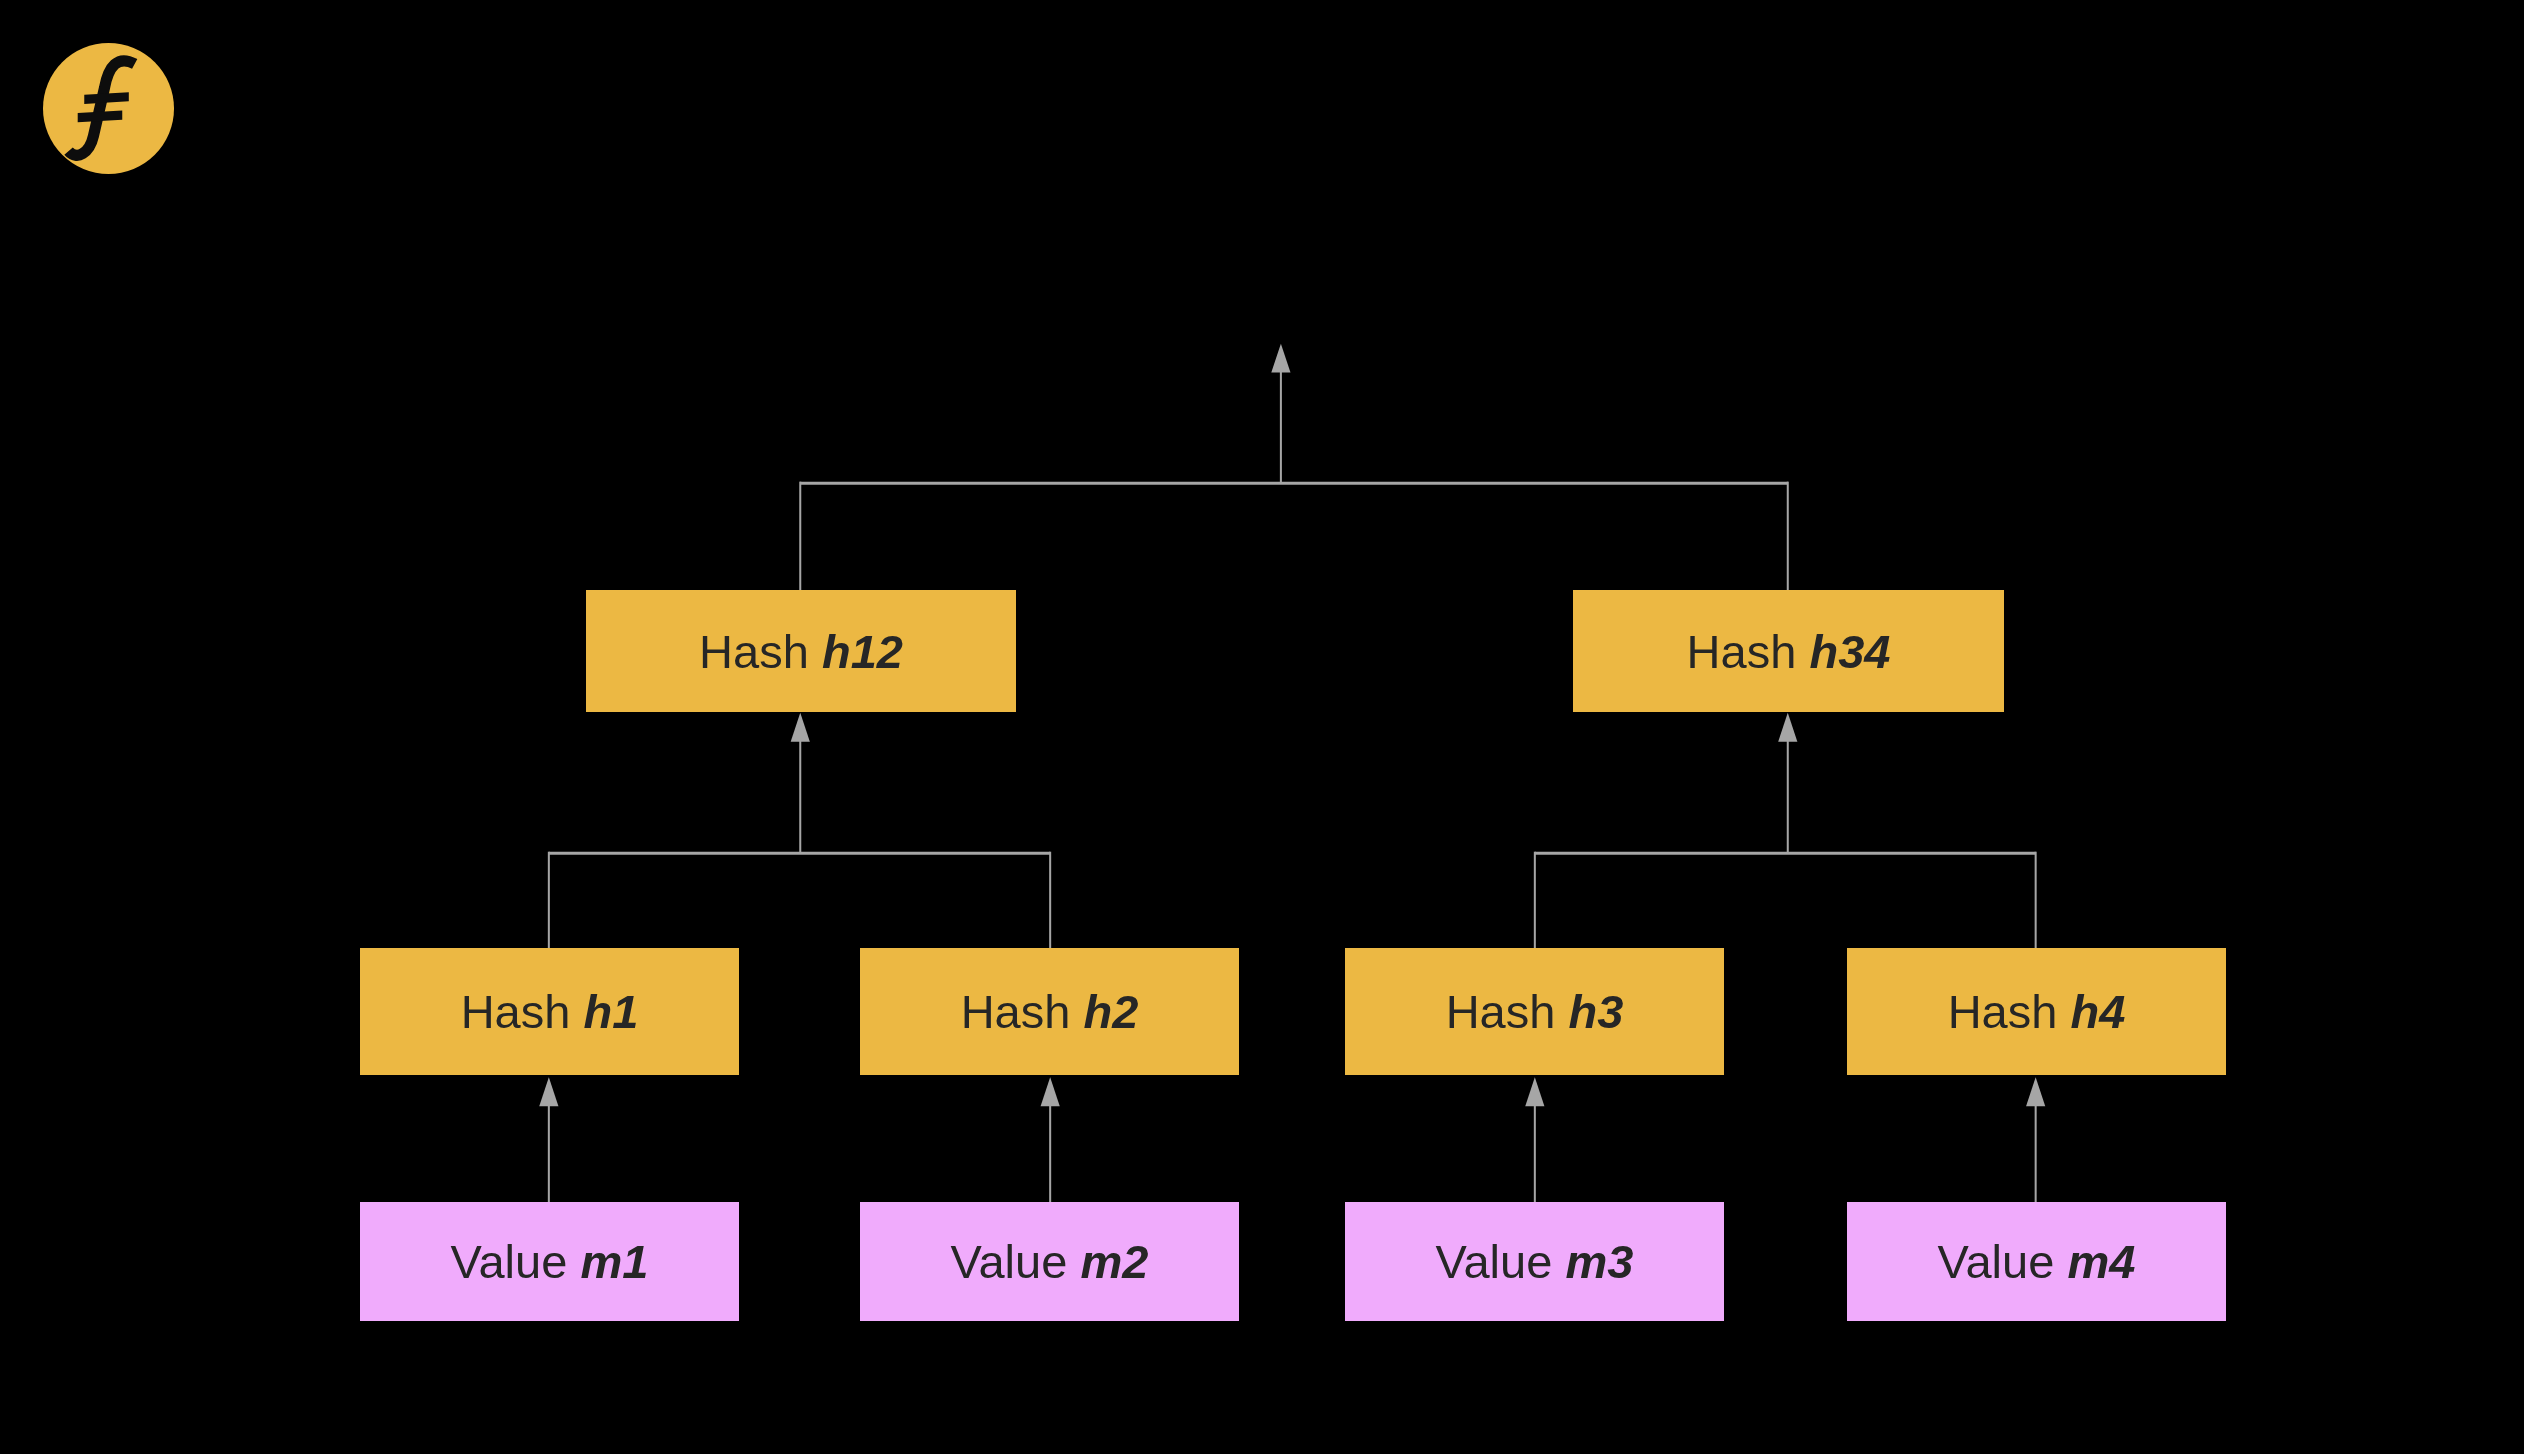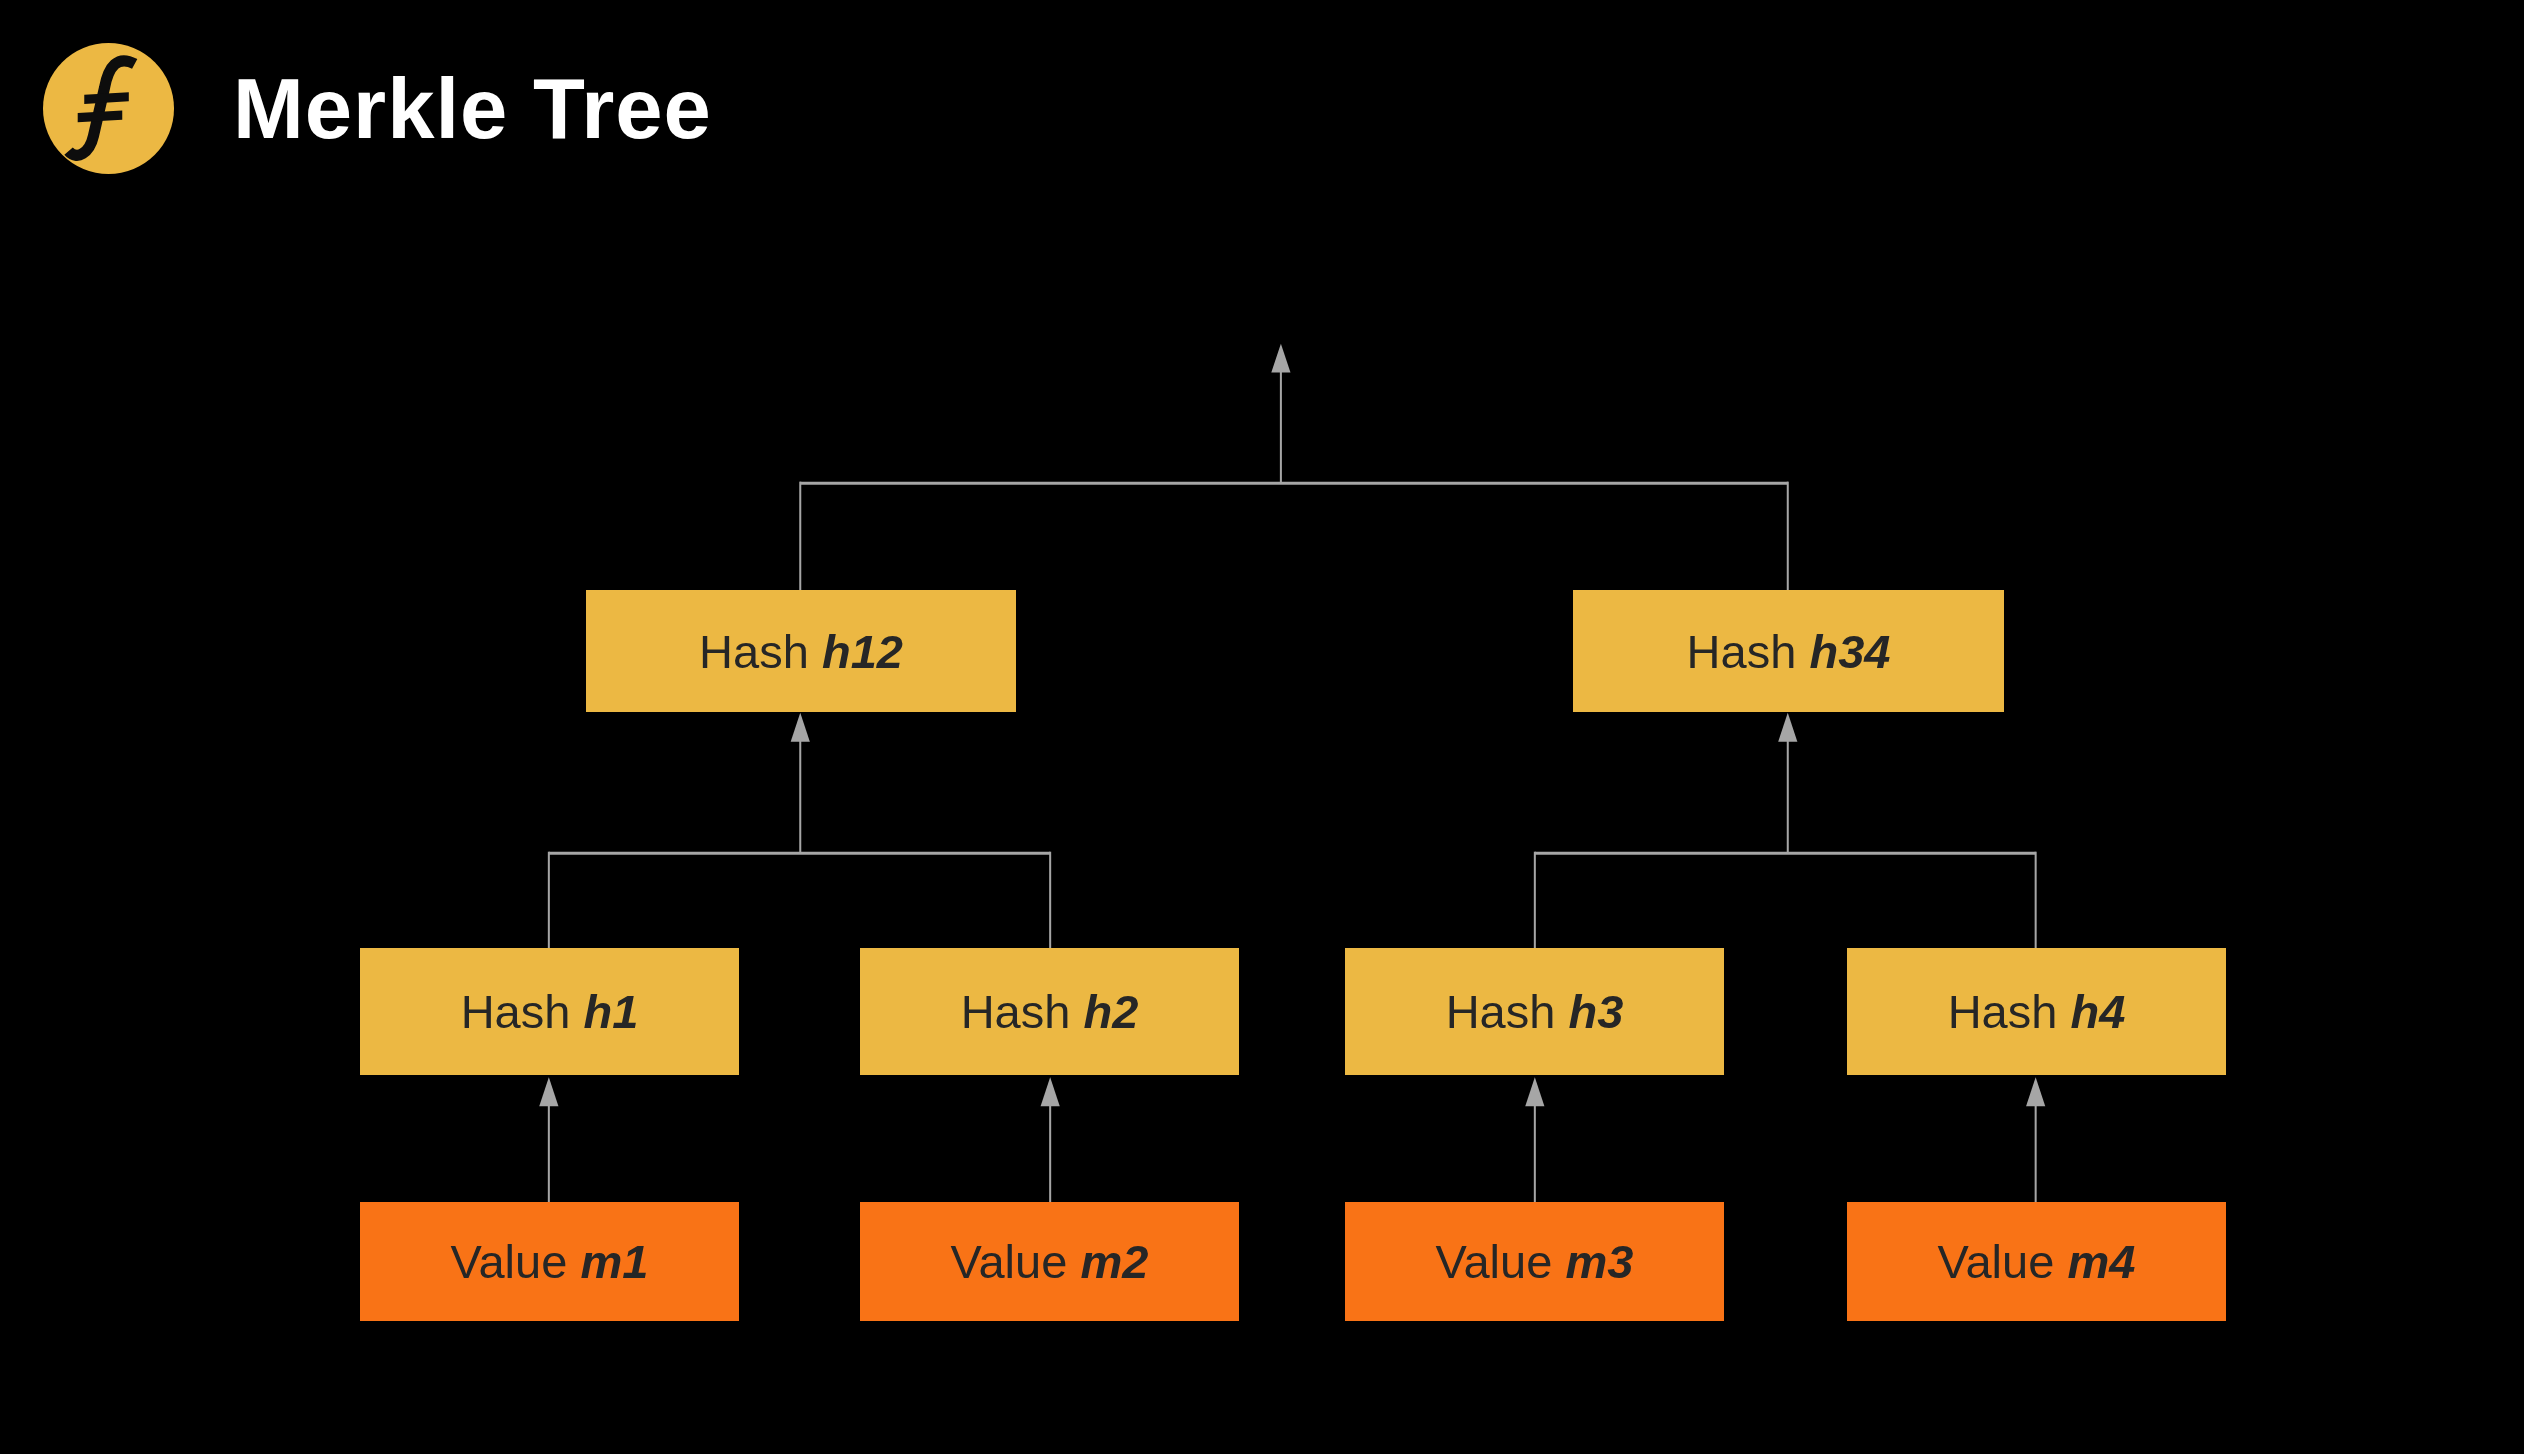--- a/index.html
+++ b/index.html
@@ -59,21 +59,21 @@
     font-size: 47px;
     color: #262626;
     white-space: nowrap;
   }
   .node .em {
     font-weight: bold;
     font-style: italic;
     margin-left: 0.28em;
   }
   .hash-node  { background: #ECB843; }
-  .value-node { background: #f97316; }
+  .value-node { background: #f0abfc; }
 
   #node-root { left: 1002px; top:  219px; width: 557px; height: 124px; }
   #node-h12  { left: 586px; top: 590px; width:  430px; height: 122px; }
   #node-h34  { left: 1573px; top: 590px; width:  431px; height: 122px; }
   #node-h1   { left:  360px; top: 948px; width:  379px; height: 127px; }
   #node-h2   { left: 860px; top: 948px; width:  379px; height: 127px; }
   #node-h3   { left: 1345px; top: 948px; width:  379px; height: 127px; }
   #node-h4   { left: 1847px; top: 948px; width:  379px; height: 127px; }
   #node-m1   { left:  360px; top: 1202px; width:  379px; height: 119px; }
   #node-m2   { left: 860px; top: 1202px; width:  379px; height: 119px; }
@@ -85,21 +85,20 @@
 
 <div class="stage">
 
   <svg class="logo" viewBox="0 0 100 100" aria-hidden="true">
     <circle cx="50" cy="50" r="50" fill="#ECB843"></circle>
     <path d="M 70 16 C 57 9 50 18 47 34 L 38.5 71 C 35.5 84 26 90 19.5 82.5" fill="none" stroke="#0D0D0D" stroke-width="8.5" stroke-linecap="butt"></path>
     <path d="M 31.5 39.5 L 65.5 37.5 L 65.5 44.5 L 31.5 46.5 Z" fill="#0D0D0D"></path>
     <path d="M 26.5 53.5 L 60.5 51.5 L 60.5 58.5 L 26.5 60.5 Z" fill="#0D0D0D"></path>
   </svg>
 
-  <div class="title">Merkle Tree</div>
 
   <svg class="connectors" aria-hidden="true" viewBox="0 0 5120 2880" width="2585" height="1454">
 
     <line x1="2537" y1="735" x2="2537" y2="957" stroke="#A6A6A6" stroke-width="4"></line>
     <polygon points="2537,681 2518,738 2556,738" fill="#A6A6A6"></polygon>
 
     <line x1="1585" y1="957" x2="3541" y2="957" stroke="#A6A6A6" stroke-width="6"></line>
     <line x1="1585" y1="954" x2="1585" y2="1169" stroke="#A6A6A6" stroke-width="4"></line>
     <line x1="3541" y1="954" x2="3541" y2="1169" stroke="#A6A6A6" stroke-width="4"></line>
 

